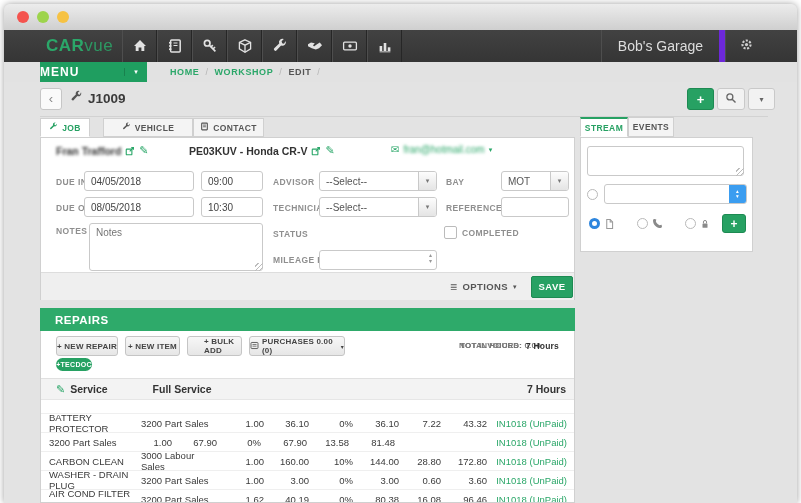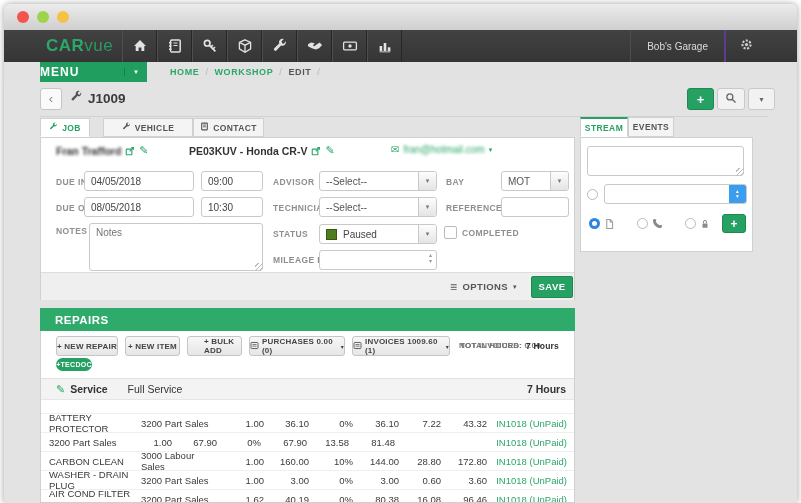--- a/index.html
+++ b/index.html
@@ -13,22 +13,22 @@
   .tl{width:12px;height:12px;border-radius:50%;top:7px;}
   
   .navbar{left:4px;top:30px;width:793px;height:32px;background:linear-gradient(#424242,#353535);}
   .logo{left:46px;top:36px;font-size:17px;letter-spacing:.5px;color:#2ba769;}
   .logo b{font-weight:bold;}
   .logo span{font-weight:normal;opacity:.85;}
   .navbtn{top:30px;width:35px;height:32px;display:flex;align-items:center;justify-content:center;
     border-left:1px solid #4e4e4e;border-right:1px solid #262626;box-sizing:border-box;cursor:pointer;}
   .navbtn svg{display:block;}
   .nav-right{top:30px;height:32px;display:flex;align-items:center;color:#ddd;}
-  .acct{height:32px;display:flex;align-items:center;padding:0 16px;font-size:10px;
-    border-left:1px solid #4e4e4e;border-right:1px solid #6d28d9;cursor:pointer;}
+  .acct{height:32px;display:flex;align-items:center;padding:0 16px;font-size:14px;
+    border-left:1px solid #4e4e4e;border-right:6px solid #6d28d9;cursor:pointer;}
   .gearbtn{height:32px;display:flex;align-items:center;padding:0 14px;border-left:1px solid #4e4e4e;cursor:pointer;}
   
   .menubar{left:4px;top:62px;width:793px;height:20px;background:#e2e2e2;}
   .menubtn{left:40px;top:62px;width:107px;height:20px;background:#1f9e60;color:#fff;display:flex;
     align-items:center;cursor:pointer;}
   .menubtn .lbl{flex:1;font-size:12px;font-weight:bold;letter-spacing:1px;}
   .menubtn .chev{width:22px;text-align:center;font-size:7px;border-left:1px solid rgba(0,0,0,.18);}
   .crumbs{left:170px;top:62px;height:20px;display:flex;align-items:center;font-size:9px;
     font-weight:bold;letter-spacing:.6px;color:#9a9a9a;}
   .crumbs .g{color:#2ba769;cursor:pointer;}
@@ -322,25 +322,20 @@
     <span class="arr">▾</span>
   </div>
   <span class="abs flabel" style="left:405px;top:65px;">REFERENCE</span>
   <input class="abs tinput" style="left: 460px; top: 59px; width: 68px;">
 
   <span class="abs flabel" style="left:15px;top:88px;">NOTES</span>
   <textarea class="abs tinput" style="left: 48px; top: 85px; width: 174px; height: 48px;" placeholder="Notes"></textarea>
   <span class="abs grip" style="left:214px;top:125px;"></span>
 
   <span class="abs flabel" style="left:232px;top:91px;">STATUS</span>
-  <div class="abs selbox" style="left:278px;top:86px;width:118px;">
-    <span class="stsq"></span>
-    <span class="txt" style="color:#444;">Paused</span>
-    <span class="arr">▾</span>
-  </div>
   <div class="abs" style="left:403px;top:88px;display:flex;align-items:center;gap:5px;">
     <span class="chk"></span>
     <span class="flabel">COMPLETED</span>
   </div>
 
   <span class="abs flabel" style="left:232px;top:117px;">MILEAGE IN</span>
   <div class="abs" style="left:278px;top:111px;width:118px;height:20px;">
     <input class="tinput" style="width: 118px; height: 20px;">
     <span class="spinner">
         <span>▴</span>
@@ -421,39 +416,31 @@
       <span>+ BULK ADD</span>
     </div>
   <div class="tbtn" style="left:208px;width:96px;">
     <span><svg width="9" height="9" viewBox="0 0 16 16">
           <rect x="1.8" y="2.6" width="12.4" height="10.8" rx="1.5" fill="none" stroke="#555" stroke-width="1.6"></rect>
           <path d="M4.4 6.2 h7.2 M4.4 9.2 h7.2" stroke="#555" stroke-width="1.3"></path>
         </svg></span>
     <span>PURCHASES 0.00 (0)</span>
     <span style="font-size:6px;">▾</span>
   </div>
-  <div class="tbtn" style="left:311px;width:98px;">
-    <span><svg width="9" height="9" viewBox="0 0 16 16">
-          <rect x="1.8" y="2.6" width="12.4" height="10.8" rx="1.5" fill="none" stroke="#555" stroke-width="1.6"></rect>
-          <path d="M4.4 6.2 h7.2 M4.4 9.2 h7.2" stroke="#555" stroke-width="1.3"></path>
-        </svg></span>
-    <span>INVOICES 1009.60 (1)</span>
-    <span style="font-size:6px;">▾</span>
-  </div>
   <span class="tooltext" style="left:418px;">NOT INVOICED: 0.00</span>
   <span class="tooltext" style="left:447px;left:auto;right:52px;">TOTAL HOURS:</span>
   <span class="tooltext" style="left:auto;right:15px;color:#333;font-size:8.5px;">7 Hours</span>
   <div class="tecdoc">
       <span>+TECDOC</span>
     </div>
 
   <div class="secthdr">
     <span class="glyph-green" style="margin-left:15px;font-size:11px;cursor:pointer;">✎</span>
     <span style="margin-left:5px;font-weight:bold;">Service</span>
-    <span style="margin-left:20px;font-weight:normal;">Full Service</span>
+    <span style="margin-left:45px;font-weight:bold;">Full Service</span>
     <span style="margin-left:auto;margin-right:8px;font-weight:bold;">7 Hours</span>
   </div>
 
 
   <div class="trow" style="top:82px;">
     <span class="c-item">BATTERY PROTECTOR</span>
       <span class="c-acct">3200 Part Sales</span>
       <span class="c-qty">1.00</span>
       <span class="c-unit">36.10</span>
       <span class="c-disc">0%</span>

